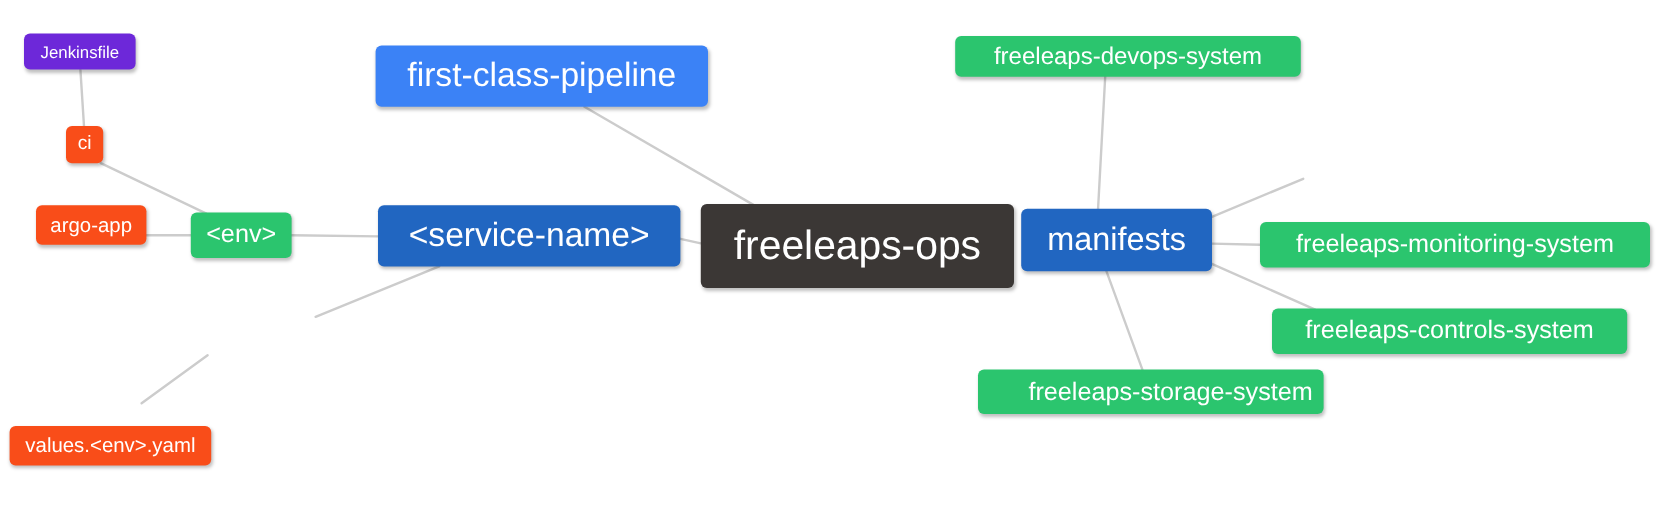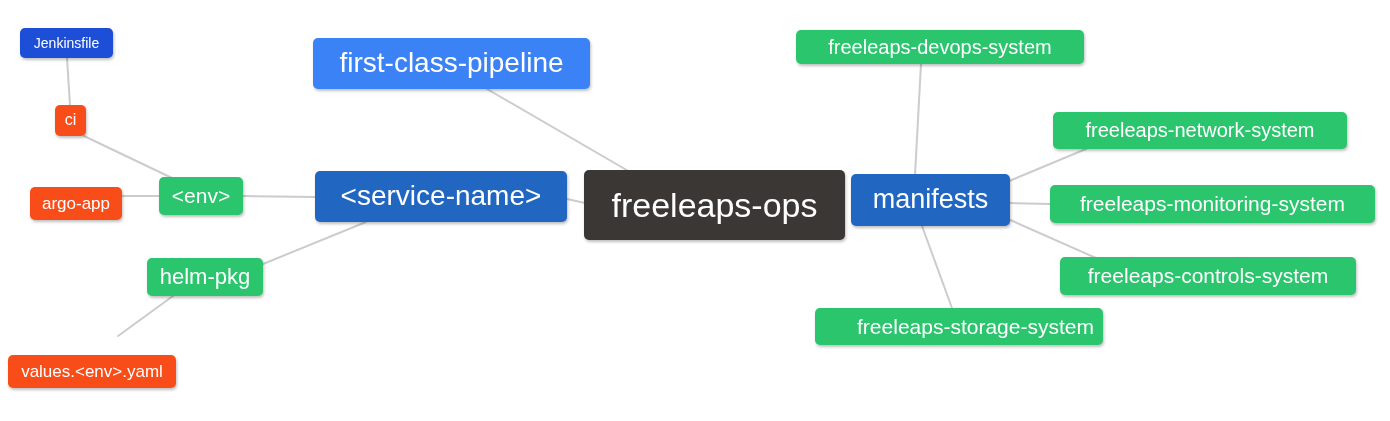--- a/index.html
+++ b/index.html
@@ -67,40 +67,34 @@
     </div>
     <div class="node" style="left: 315px; top: 171px; width: 252px; height: 51px; font-size: 28px; background: rgb(33, 102, 193); color: rgb(255, 255, 255);">
       <span>&lt;service-name&gt;</span>
     </div>
     <div class="node" style="left: 851px; top: 174px; width: 159px; height: 52px; font-size: 27px; background: rgb(33, 102, 193); color: rgb(255, 255, 255);">
       <span>manifests</span>
     </div>
     <div class="node" style="left: 159px; top: 177px; width: 84px; height: 38px; font-size: 21px; background: rgb(43, 197, 110); color: rgb(255, 255, 255); text-align: center;">
       <span>&lt;env&gt;</span>
     </div>
-    <div class="node" style="left: 147px; top: 258px; width: 116px; height: 38px; font-size: 22px; background: rgb(43, 197, 110); color: rgb(255, 255, 255);">
-      <span>helm-pkg</span>
-    </div>
     <div class="node" style="left: 55px; top: 105px; width: 31px; height: 31px; font-size: 16px; background: rgb(249, 77, 25); color: rgb(255, 255, 255);">
       <span>ci</span>
     </div>
-    <div class="node" style="left: 30px; top: 187px; width: 92px; height: 33px; font-size: 17px; background: rgb(249, 77, 25); color: rgb(255, 255, 255);">
+    <div class="node" style="left: 30px; top: 171px; width: 92px; height: 33px; font-size: 17px; background: rgb(249, 77, 25); color: rgb(255, 255, 255);">
       <span>argo-app</span>
     </div>
     <div class="node" style="left: 8px; top: 335px; width: 168px; height: 33px; font-size: 17px; background: rgb(249, 77, 25); color: rgb(255, 255, 255); margin-top: 20px;">
       <span>values.&lt;env&gt;.yaml</span>
     </div>
-    <div class="node" style="left: 20px; top: 28px; width: 93px; height: 30px; font-size: 14px; background: #1d4ed8; color: rgb(255, 255, 255); text-align: right;">
+    <div class="node" style="left: 20px; top: 28px; width: 93px; height: 30px; font-size: 14px; background: #6d28d9; color: rgb(255, 255, 255); text-align: right;">
       <span>Jenkinsfile</span>
     </div>
     <div class="node" style="left: 796px; top: 30px; width: 288px; height: 34px; font-size: 20px; background: rgb(43, 197, 110); color: rgb(255, 255, 255);">
       <span>freeleaps-devops-system</span>
-    </div>
-    <div class="node" style="left: 1053px; top: 112px; width: 294px; height: 37px; font-size: 20px; background: rgb(43, 197, 110); color: rgb(255, 255, 255);">
-      <span>freeleaps-network-system</span>
     </div>
     <div class="node" style="left: 1050px; top: 185px; width: 325px; height: 38px; font-size: 21px; background: rgb(43, 197, 110); color: rgb(255, 255, 255);">
       <span>freeleaps-monitoring-system</span>
     </div>
     <div class="node" style="left: 1060px; top: 257px; width: 296px; height: 38px; font-size: 21px; background: rgb(43, 197, 110); color: rgb(255, 255, 255);">
       <span>freeleaps-controls-system</span>
     </div>
     <div class="node" style="left: 815px; top: 308px; width: 288px; height: 37px; font-size: 21px; background: rgb(43, 197, 110); color: rgb(255, 255, 255); padding-left: 33px;">
       <span>freeleaps-storage-system</span>
     </div>

